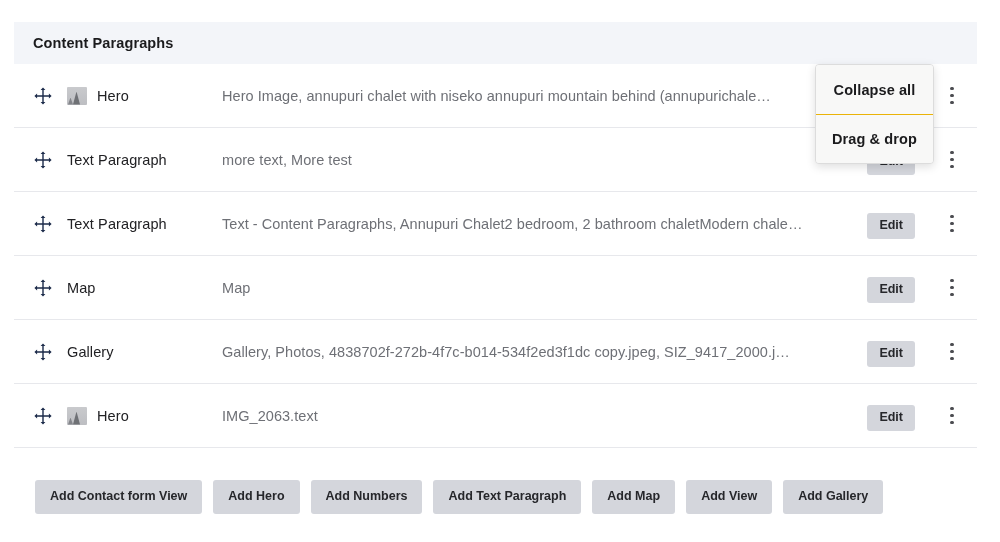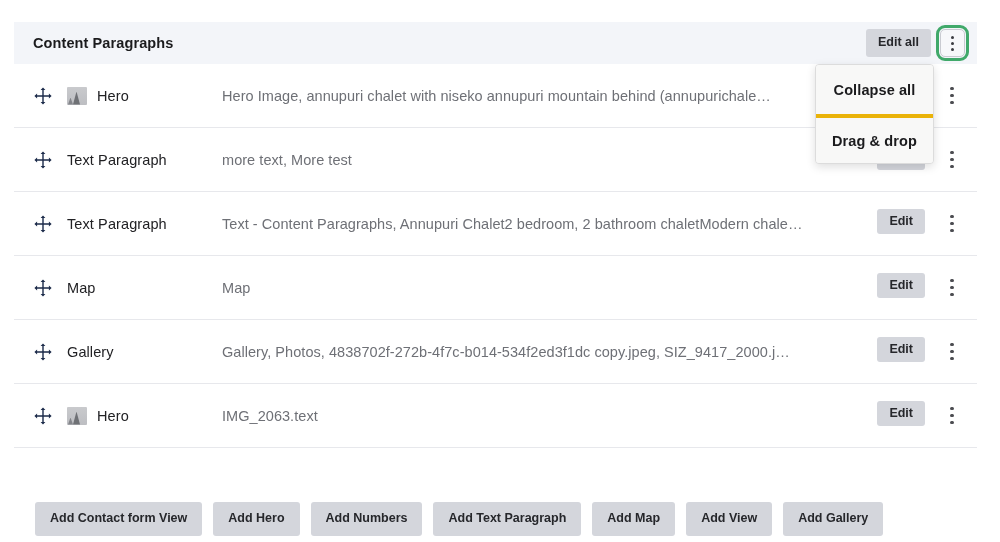--- a/index.html
+++ b/index.html
@@ -170,22 +170,22 @@
     font-size: 14.5px;
     color: #6e7076;
     white-space: nowrap;
     overflow: hidden;
     text-overflow: ellipsis;
     padding-right: 16px;
     letter-spacing: 0.05px;
   }
   .row-actions {
     display: flex;
-    align-items: flex-start;
-    gap: 2px;
+    align-items: flex-end;
+    gap: 12px;
     flex: none;
   }
   .row-edit {
     background: #d4d6dc;
     border: none;
     border-radius: 3px;
     color: #26272b;
     font-family: "Liberation Sans", sans-serif;
     font-size: 12.5px;
     font-weight: 700;
@@ -226,27 +226,27 @@
     display: flex;
     align-items: center;
     justify-content: center;
     font-size: 14.5px;
     font-weight: 700;
     color: #1b1b1d;
     cursor: pointer;
     letter-spacing: 0.1px;
     background: #f8f8f7;
   }
-  .dropdown-item + .dropdown-item { border-top: 4px solid #eab308; }
+  .dropdown-item + .dropdown-item { border-top: 1px solid #eab308; }
 
   
   .add-bar {
     position: absolute;
     left: 14px;
-    top: 502px;
+    top: 480px;
     display: flex;
     align-items: flex-start;
     gap: 11px;
     padding-left: 21px;
   }
   .add-btn {
     background: #d4d6dc;
     border: none;
     border-radius: 3px;
     color: #26272b;
@@ -273,28 +273,20 @@
         </svg>
       </span>
       <span>Show row weights</span>
     </a>
   </div>
 
   <div class="widget">
 
     <div class="widget-header">
       <div class="widget-title">Content Paragraphs</div>
-      <div class="header-actions">
-        <button class="btn-grey">Edit all</button>
-        <button class="dots-btn focused">
-          <span class="d"></span>
-          <span class="d"></span>
-          <span class="d"></span>
-        </button>
-      </div>
     </div>
 
     <div class="rows">
 
       <div class="row">
         <span class="drag-handle">
           <svg width="20" height="20" viewBox="0 0 20 20">
               <path d="M10 1.4 L12.4 4.1 H10.7 V9.3 H15.9 V7.6 L18.6 10 L15.9 12.4 V10.7 H10.7 V15.9 H12.4 L10 18.6 L7.6 15.9 H9.3 V10.7 H4.1 V12.4 L1.4 10 L4.1 7.6 V9.3 H9.3 V4.1 H7.6 Z" fill="#1c2b4a"></path>
             </svg>
         </span>

